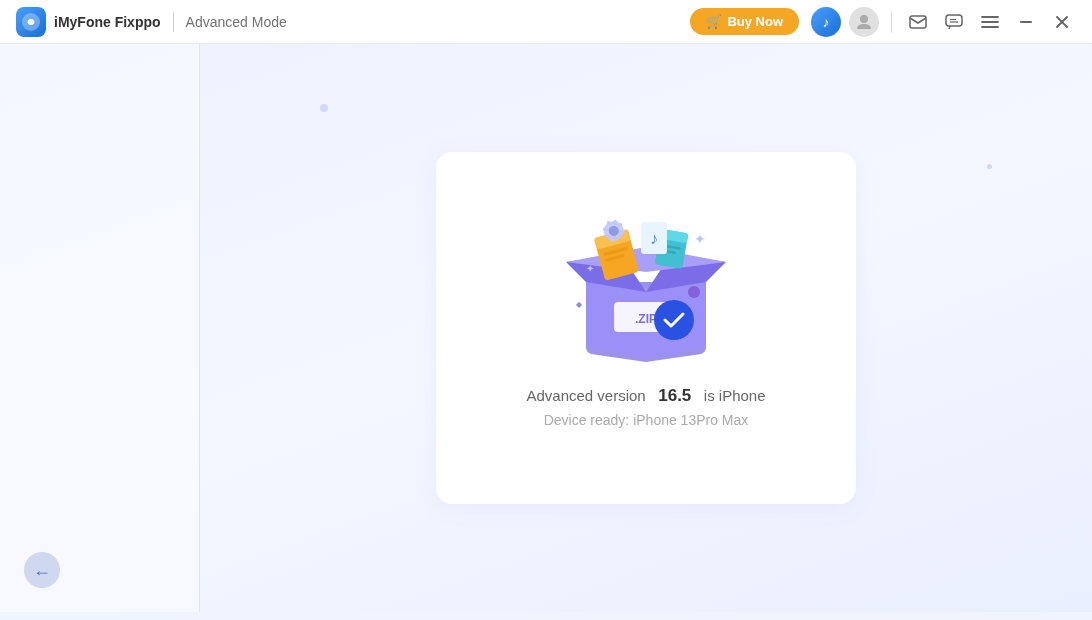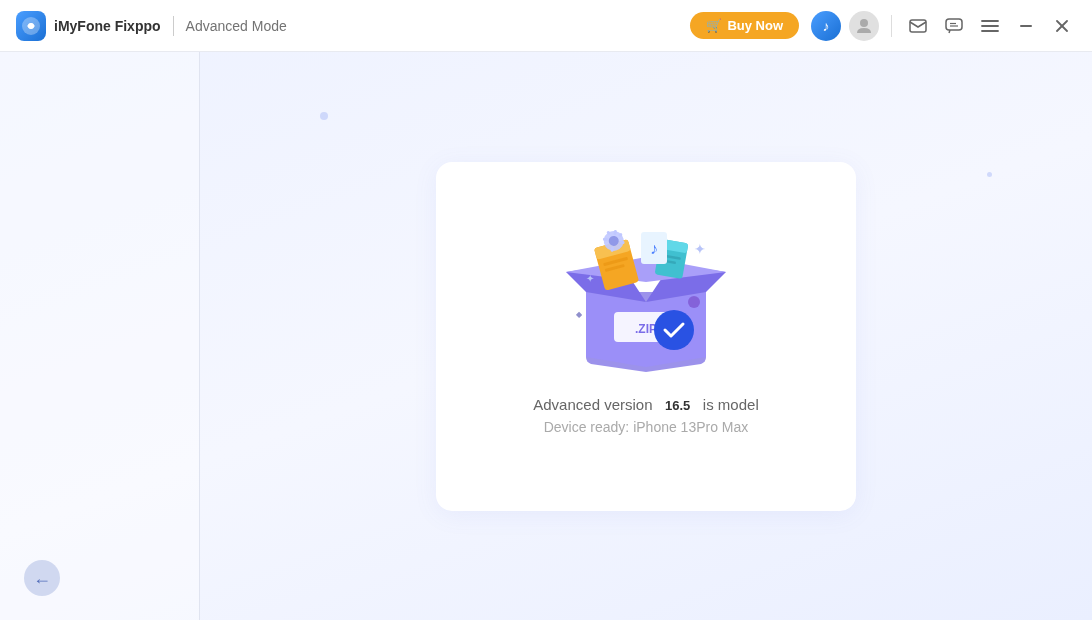--- a/index.html
+++ b/index.html
@@ -10,21 +10,21 @@
       background: #f0f4ff;
       overflow: hidden;
       position: relative;
     }
 
     
     .titlebar {
       display: flex;
       align-items: center;
       background: #ffffff;
-      height: 52px;
+      height: 44px;
       padding: 0 16px;
       border-bottom: 1px solid #e8eaf0;
       position: relative;
       z-index: 10;
     }
     .titlebar-logo {
       display: flex;
       align-items: center;
       gap: 8px;
     }
@@ -184,21 +184,21 @@
       margin-bottom: 8px;
     }
     .firmware-version-line {
       font-size: 15px;
       color: #666;
       margin-bottom: 6px;
     }
     .firmware-version-line .version-num {
       color: #333;
       font-weight: 700;
-      font-size: 13px;
+      font-size: 17px;
     }
     .device-model-line {
       font-size: 14px;
       color: #aaa;
       margin-bottom: 28px;
     }
     .device-model-line .model-name {
       color: #aaa;
       font-weight: 500;
     }
@@ -377,21 +377,21 @@
           <text x="30" y="115" font-size="8" fill="#9090cc">◆</text>
         </svg>
       </div>
 
       <div class="firmware-info">
         <div class="firmware-version-line">
           <span>Advanced version</span>
           &nbsp;
           <span class="version-num">16.5</span>
           &nbsp;
-          <span>is model</span>
+          <span>is iPhone</span>
         </div>
         <div class="device-model-line">
           <span>Device ready:</span>
           <span class="model-name">iPhone 13Pro Max</span>
         </div>
       </div>
 
     </div>
   </div>
 

